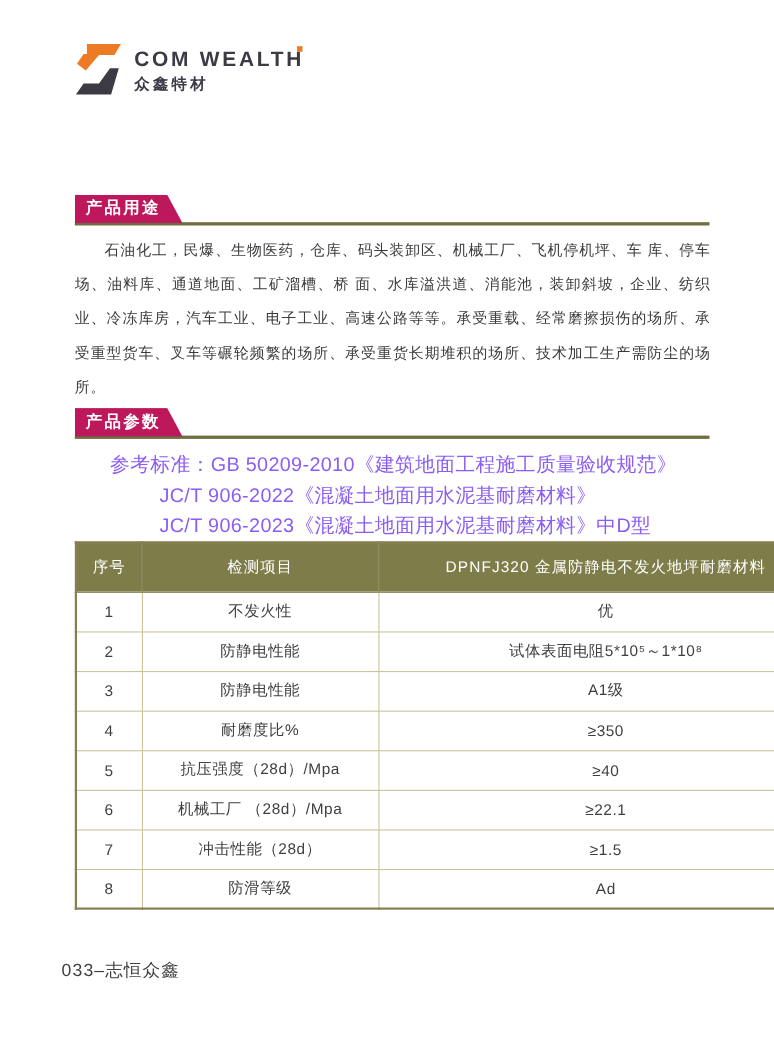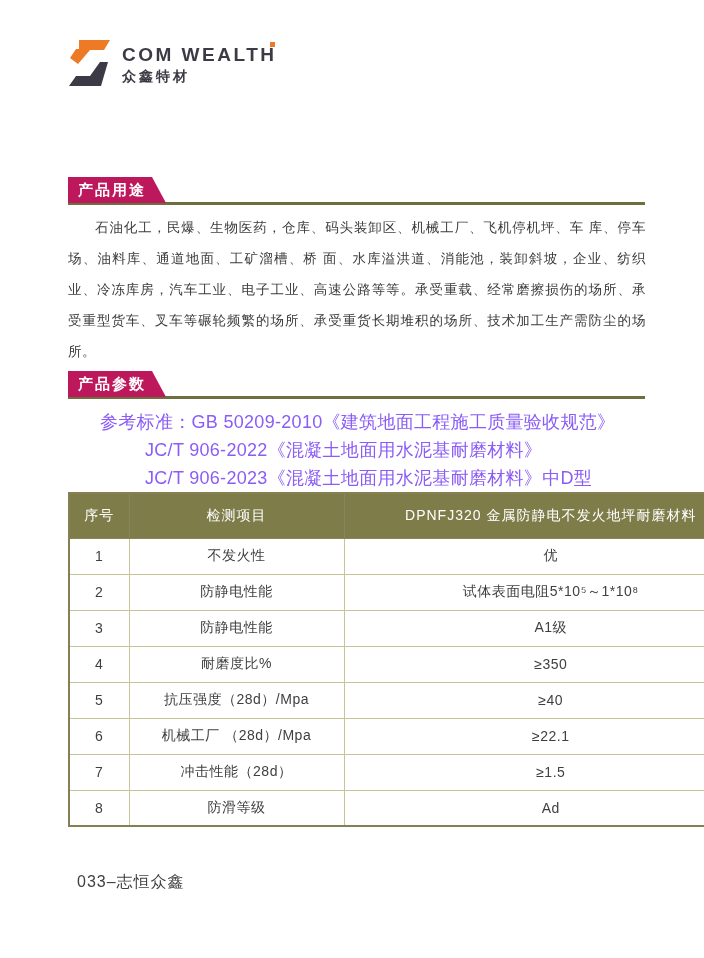--- a/index.html
+++ b/index.html
@@ -38,21 +38,21 @@
                  border-collapse:collapse; table-layout:fixed; font-size:14px; }
   .param-table col.c1 { width:60px; }
   .param-table col.c2 { width:215px; }
   .param-table th { background:#7e7d4a; color:#ffffff; font-weight:normal; height:45px;
                     text-align:center; letter-spacing:1px; border:1px solid #8a845a; }
   .param-table td { background:#ffffff; height:36px; text-align:center; color:#3f3f3f;
                     border:1px solid #c9c39a; letter-spacing:0.5px; }
   .param-table { border:2px solid #857f52; }
 
   
-  .footer-label { position:absolute; top:872px; left:77px; font-size:16px; color:#3f3f3f; letter-spacing:1px; }
+  .footer-label { position:absolute; top:872px; left:56px; font-size:16px; color:#3f3f3f; letter-spacing:1px; }
 </style>
 </head>
 <body>
 
 <div class="page">
 
   <div class="logo">
     <svg class="logo-mark" viewBox="0 0 46 50" xmlns="http://www.w3.org/2000/svg">
       <polygon points="13,2 44,2 38,12 24,12 12,26 4,20 10,11 13,11" fill="#ed7b26"></polygon>
       <polygon points="42,24 35,48 3,48 10,38 24,38 34,24" fill="#3c3b45"></polygon>

